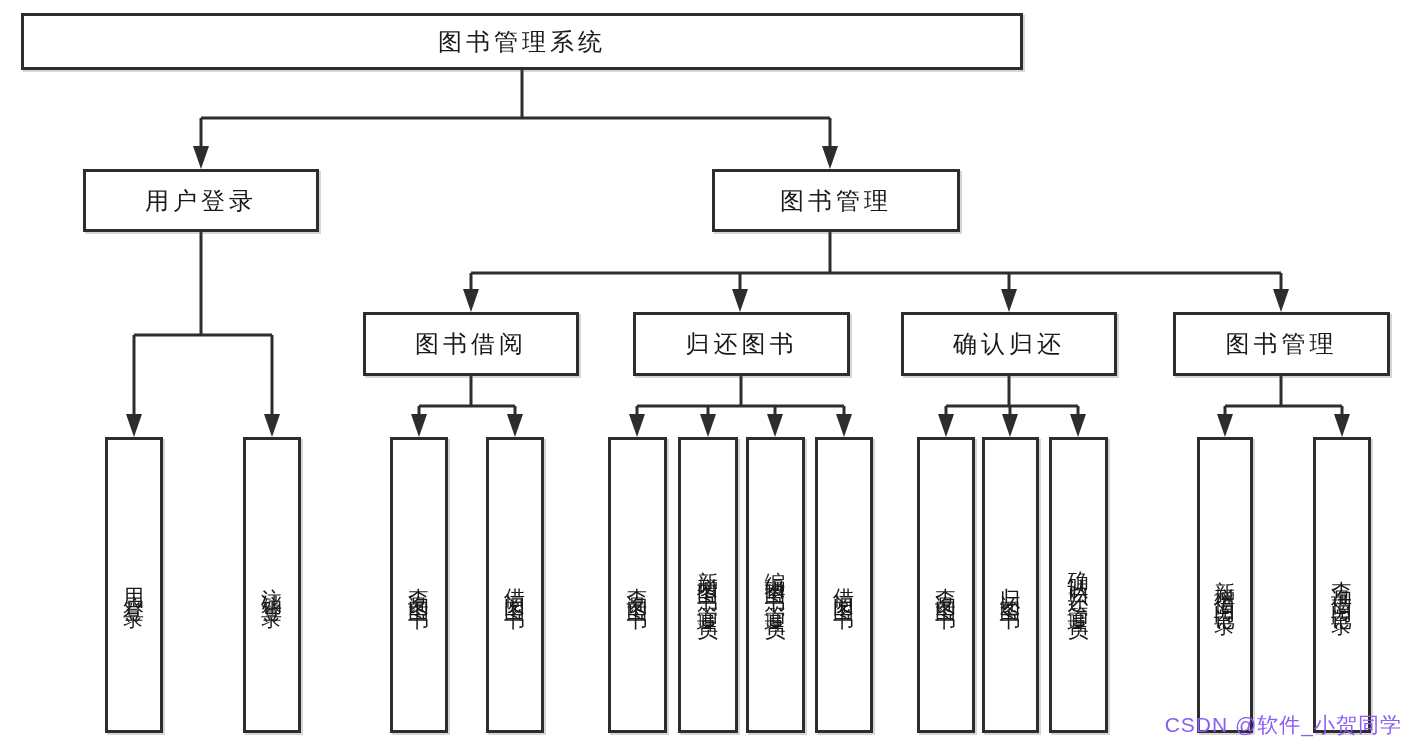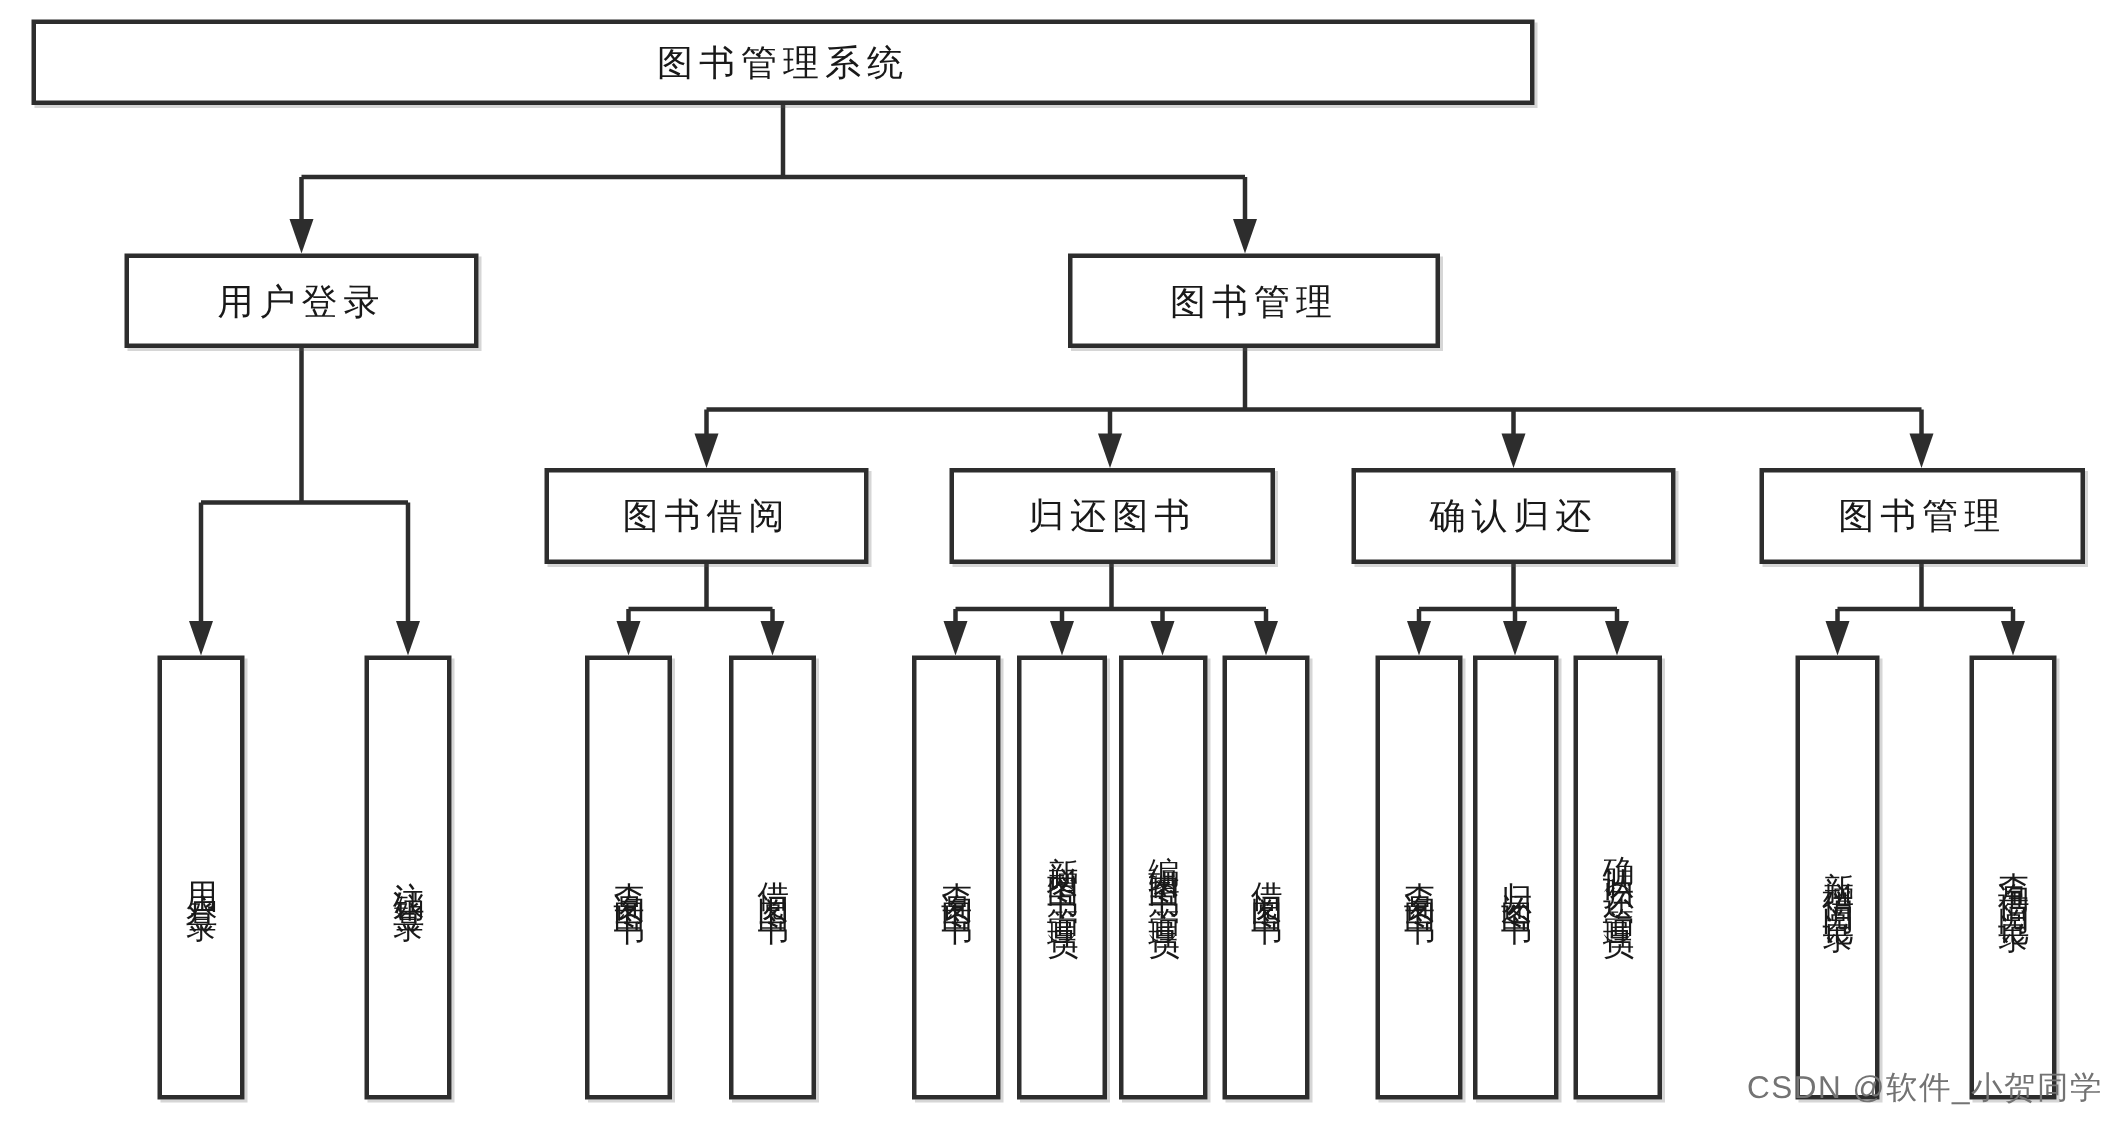--- a/index.html
+++ b/index.html
@@ -15,21 +15,21 @@
     display:flex;align-items:center;justify-content:center;color:#191919;
     box-shadow:2px 2px 0 rgba(90,90,90,0.25);
   }
   .h{font-size:24px;letter-spacing:4px;white-space:nowrap;}
   .v{
     writing-mode:vertical-rl;text-orientation:mixed;
     font-size:21px;letter-spacing:7px;line-height:1.1;
   }
   .watermark{
     position:absolute;top:711px;right:3px;
-    font-size:21px;color:#737373;letter-spacing:1px;white-space:nowrap;
+    font-size:21px;color:#8b5cf6;letter-spacing:1px;white-space:nowrap;
   }
 </style>
 </head>
 <body>
 
 <div class="stage">
 
   <svg class="wires" width="1405" height="747" viewBox="0 0 1405 747">
 
     <line x1="522" y1="69" x2="522" y2="119"></line>

